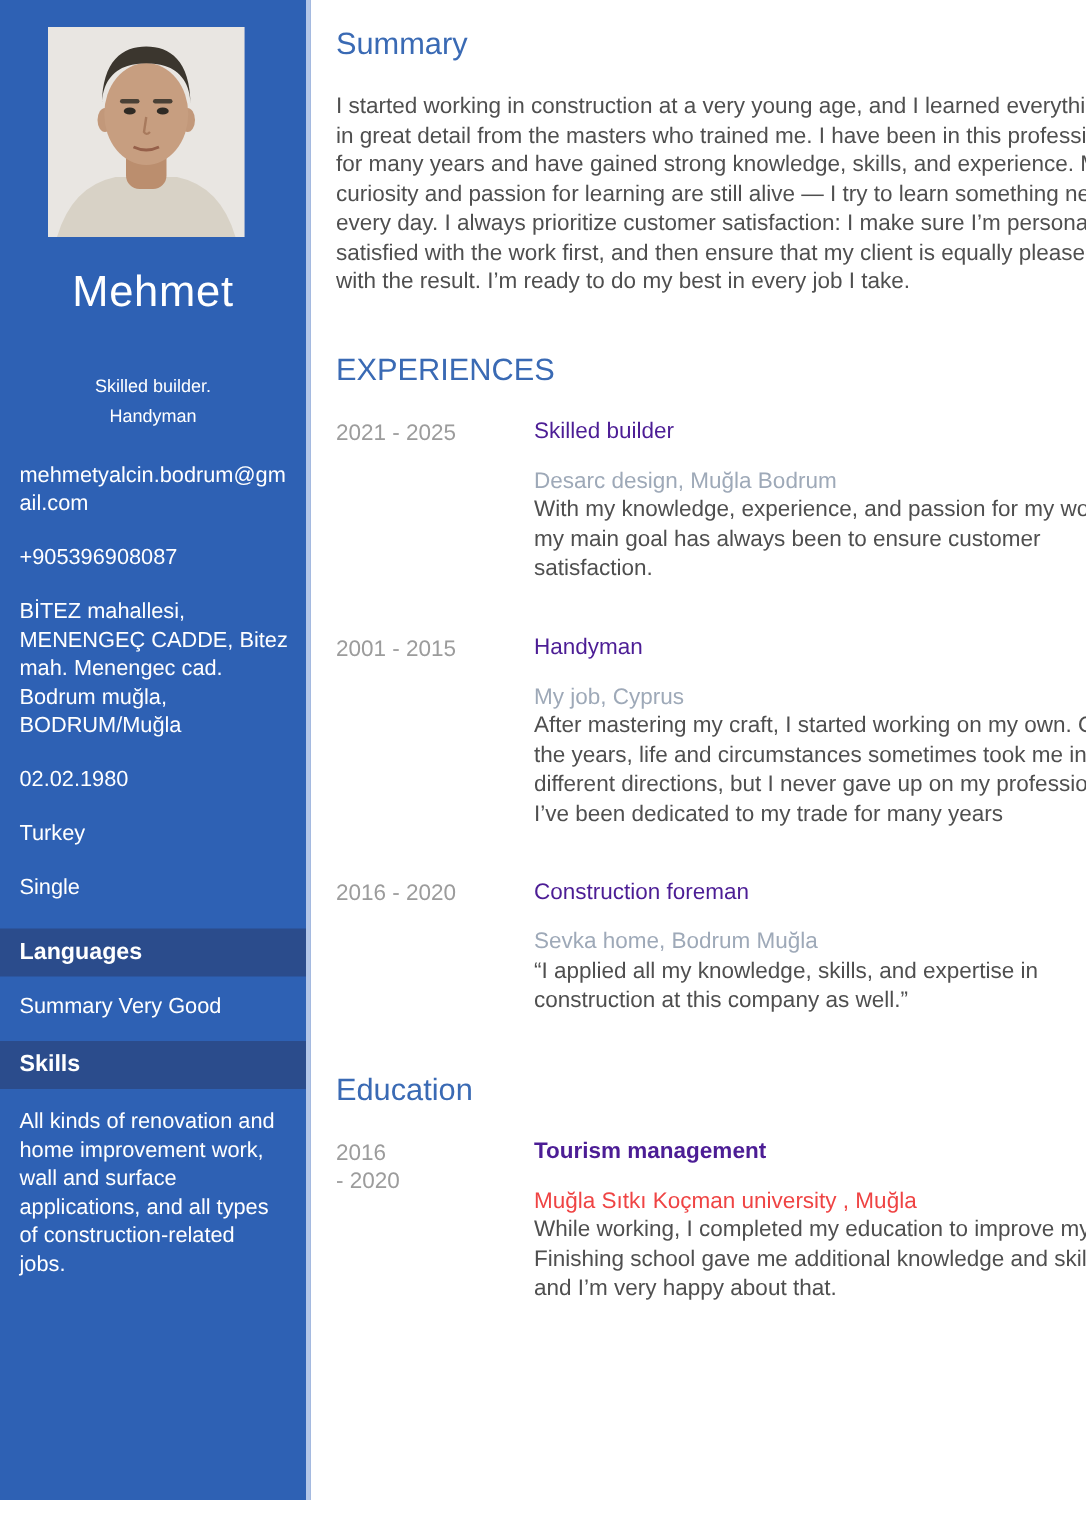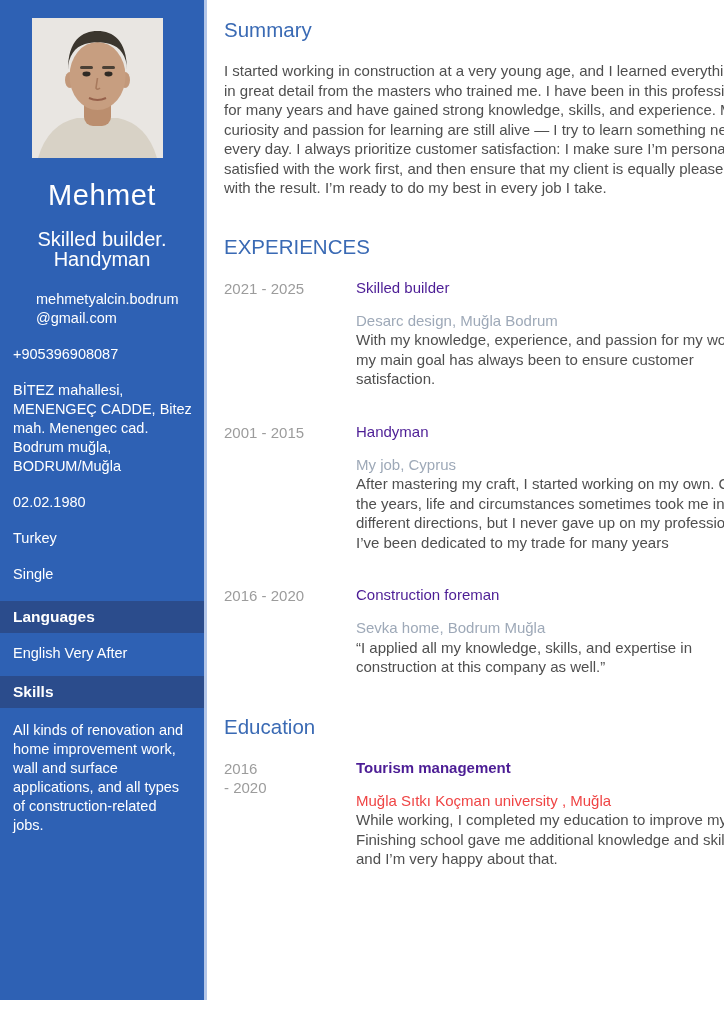--- a/index.html
+++ b/index.html
@@ -4,24 +4,24 @@
 <style>
   html,body{margin:0;padding:0;background:#ffffff;}
   body{font-family:"Liberation Sans", sans-serif;}
   .page{position:relative;width:724px;height:1024px;background:#ffffff;overflow:hidden;}
 
   
   .sidebar{position:absolute;left:0;top:0;width:204px;height:1000px;
     background:#2E61B4;color:#ffffff;border-right:3px solid #b3c6e8;box-sizing:content-box;}
   .photo{margin:18px 0 0 32px;width:131px;height:140px;background:#e9e6e2;overflow:hidden;}
   .name{font-size:29px;font-weight:400;text-align:center;margin:21px 6px 0;letter-spacing:.5px;color:#fff;}
-  .subtitle{margin-top:17px;text-align:center;font-size:20px;line-height:20px;white-space:pre-line;}
+  .subtitle{margin-top:35px;text-align:center;font-size:12px;line-height:20px;white-space:pre-line;}
   .contact{padding:21px 12px 0 13px;font-size:14.5px;line-height:19px;}
   .contact-item{margin-bottom:17px;}
-  .contact-item.email{word-break:break-all;margin-left:23px;}
+  .contact-item.email{word-break:break-all;}
   .side-header{background:#2B4C8C;font-weight:bold;font-size:15.5px;line-height:18px;
     padding:7px 13px;margin-top:4px;}
   .side-item{padding:12px 13px 11px;font-size:14.5px;}
   .side-text{padding:13px 13px;font-size:14.5px;line-height:19px;}
 
   
   .content{position:absolute;left:207px;top:0;width:562px;height:1024px;
     padding:18px 14px 0 17px;box-sizing:border-box;color:#4F4F4F;}
   .section-heading{color:#3A6AB4;font-size:20.5px;font-weight:400;margin:0;}
   .heading-experiences{margin-top:37px;}
@@ -71,21 +71,21 @@
     <div class="contact">
       <div class="contact-item email">mehmetyalcin.bodrum@gmail.com</div>
       <div class="contact-item">+905396908087</div>
       <div class="contact-item">BİTEZ mahallesi, MENENGEÇ CADDE, Bitez mah. Menengec cad. Bodrum muğla, BODRUM/Muğla</div>
       <div class="contact-item">02.02.1980</div>
       <div class="contact-item">Turkey</div>
       <div class="contact-item">Single</div>
     </div>
 
     <div class="side-header">Languages</div>
-    <div class="side-item">English Very After</div>
+    <div class="side-item">Summary Very Good</div>
 
     <div class="side-header">Skills</div>
     <div class="side-text">All kinds of renovation and home improvement work, wall and surface applications, and all types of construction-related jobs.</div>
   </aside>
 
   <main class="content">
 
     <h2 class="section-heading">Summary</h2>
     <p class="summary-text">I started working in construction at a very young age, and I learned everything in great detail from the masters who trained me. I have been in this profession for many years and have gained strong knowledge, skills, and experience. My curiosity and passion for learning are still alive — I try to learn something new every day. I always prioritize customer satisfaction: I make sure I’m personally satisfied with the work first, and then ensure that my client is equally pleased with the result. I’m ready to do my best in every job I take.</p>
 

